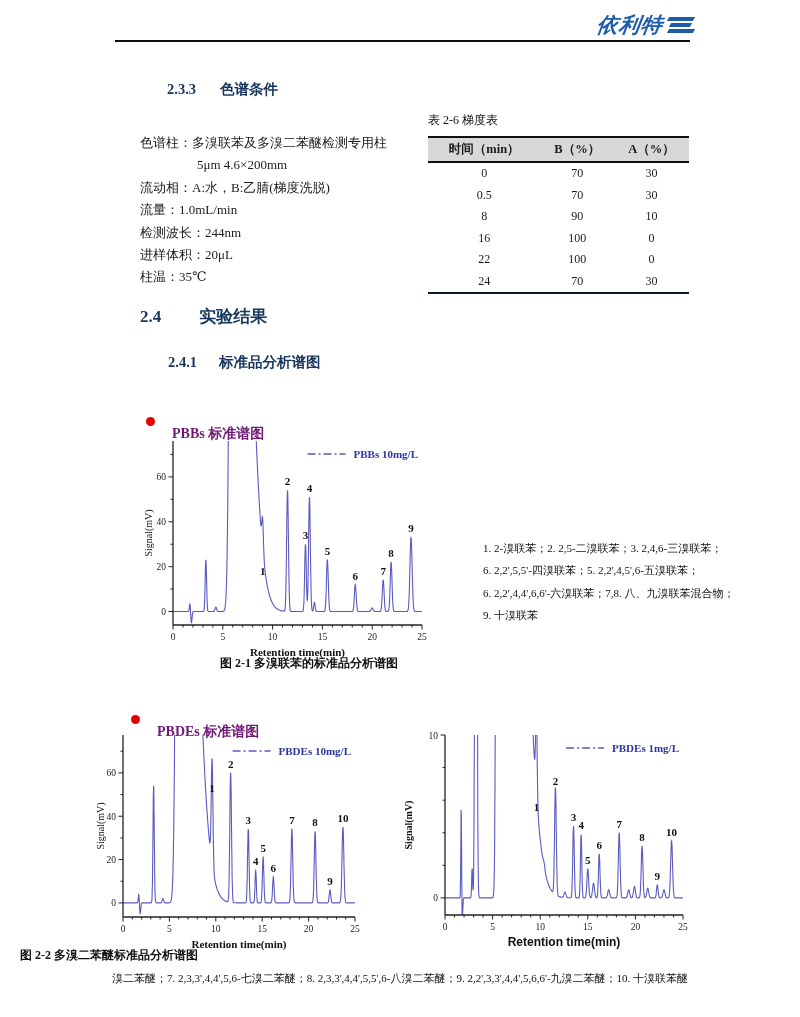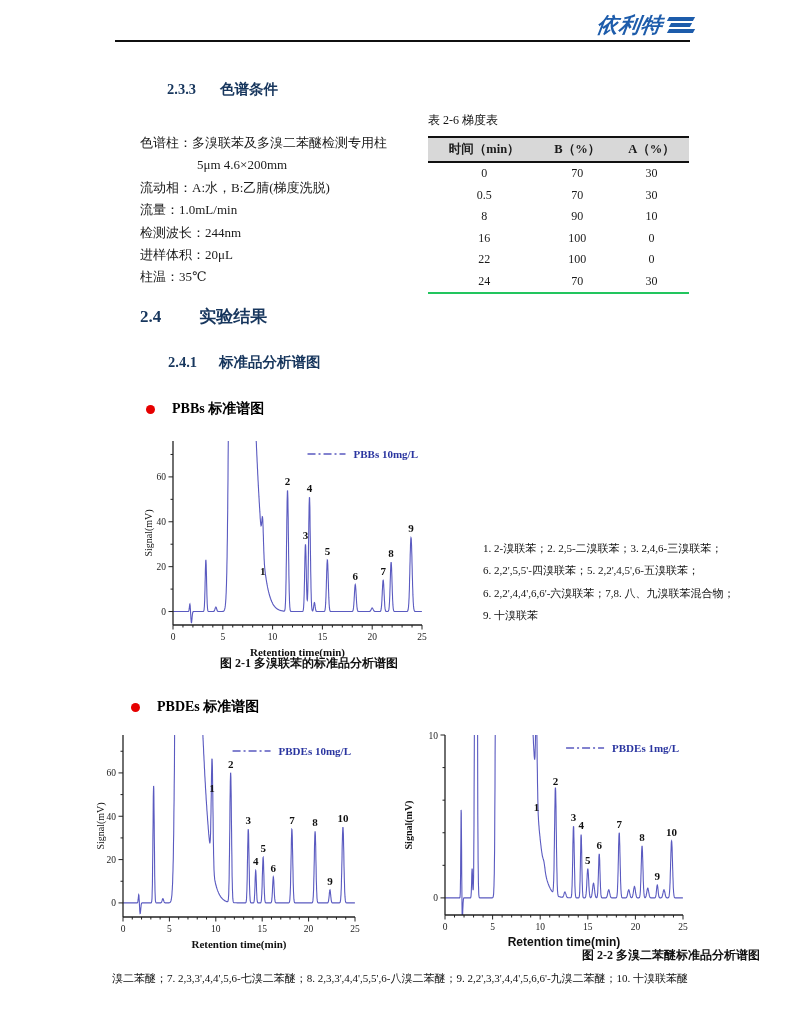--- a/index.html
+++ b/index.html
@@ -23,37 +23,37 @@
   #h24{left:140px;top:305px;font-size:17px;}
   #h24 .num{margin-right:38px;}
   #h241{left:168px;top:353px;font-size:14.5px;}
   #h241 .num{margin-right:22px;}
   
   #conditions{left:140px;top:132px;width:300px;font-size:13px;line-height:22.4px;}
   #conditions .indent{padding-left:57px;}
   
   #gtable-wrap{left:428px;top:112px;width:261px;font-size:12px;}
   #gtable-title{text-align:left;font-size:12px;margin-bottom:7px;color:#111;}
-  table.gtable{width:100%;border-collapse:collapse;border-top:2px solid #111;border-bottom:2px solid #22c55e;}
+  table.gtable{width:100%;border-collapse:collapse;border-top:2px solid #111;border-bottom:2px solid #0f172a;}
   table.gtable th{background:#d8d8d8;border-bottom:2px solid #111;font-weight:bold;height:21px;font-size:12.5px;}
   table.gtable td{text-align:center;height:19.5px;font-size:12px;}
   table.gtable th{text-align:center;}
   
   .bullet-row{display:flex;align-items:center;}
   .red-dot{width:9px;height:9px;border-radius:50%;background:#e60000;margin-right:17px;}
-  .bullet-label{font-weight:bold;font-size:14px;color:#000000;}
+  .bullet-label{font-weight:bold;font-size:14px;color:#701a75;margin-top:25px;}
   #bullet1{left:146px;top:400px;}
   #bullet2{left:131px;top:698px;}
   
   #chart0{left:143px;top:427px;}
   #chart1{left:96px;top:727px;}
   #chart2{left:396px;top:727px;}
   
   #fig1-caption{left:143px;top:655px;width:332px;text-align:center;font-size:12px;font-weight:bold;color:#111;}
-  #fig2-caption{left:20px;top:947px;width:740px;text-align:right;font-size:12px;font-weight:bold;color:#111;}
+  #fig2-caption{left:20px;top:947px;width:740px;text-align:left;font-size:12px;font-weight:bold;color:#111;}
   #fig1-annot{left:483px;top:537px;width:305px;font-size:11px;line-height:22.4px;color:#111;}
   #compound-list{left:112px;top:967px;width:682px;font-size:11px;line-height:23px;color:#111;}
 </style>
 </head>
 <body>
 
 <div id="page">
 
   <div class="abs" id="logo">
     <span class="logo-text">依利特</span>

